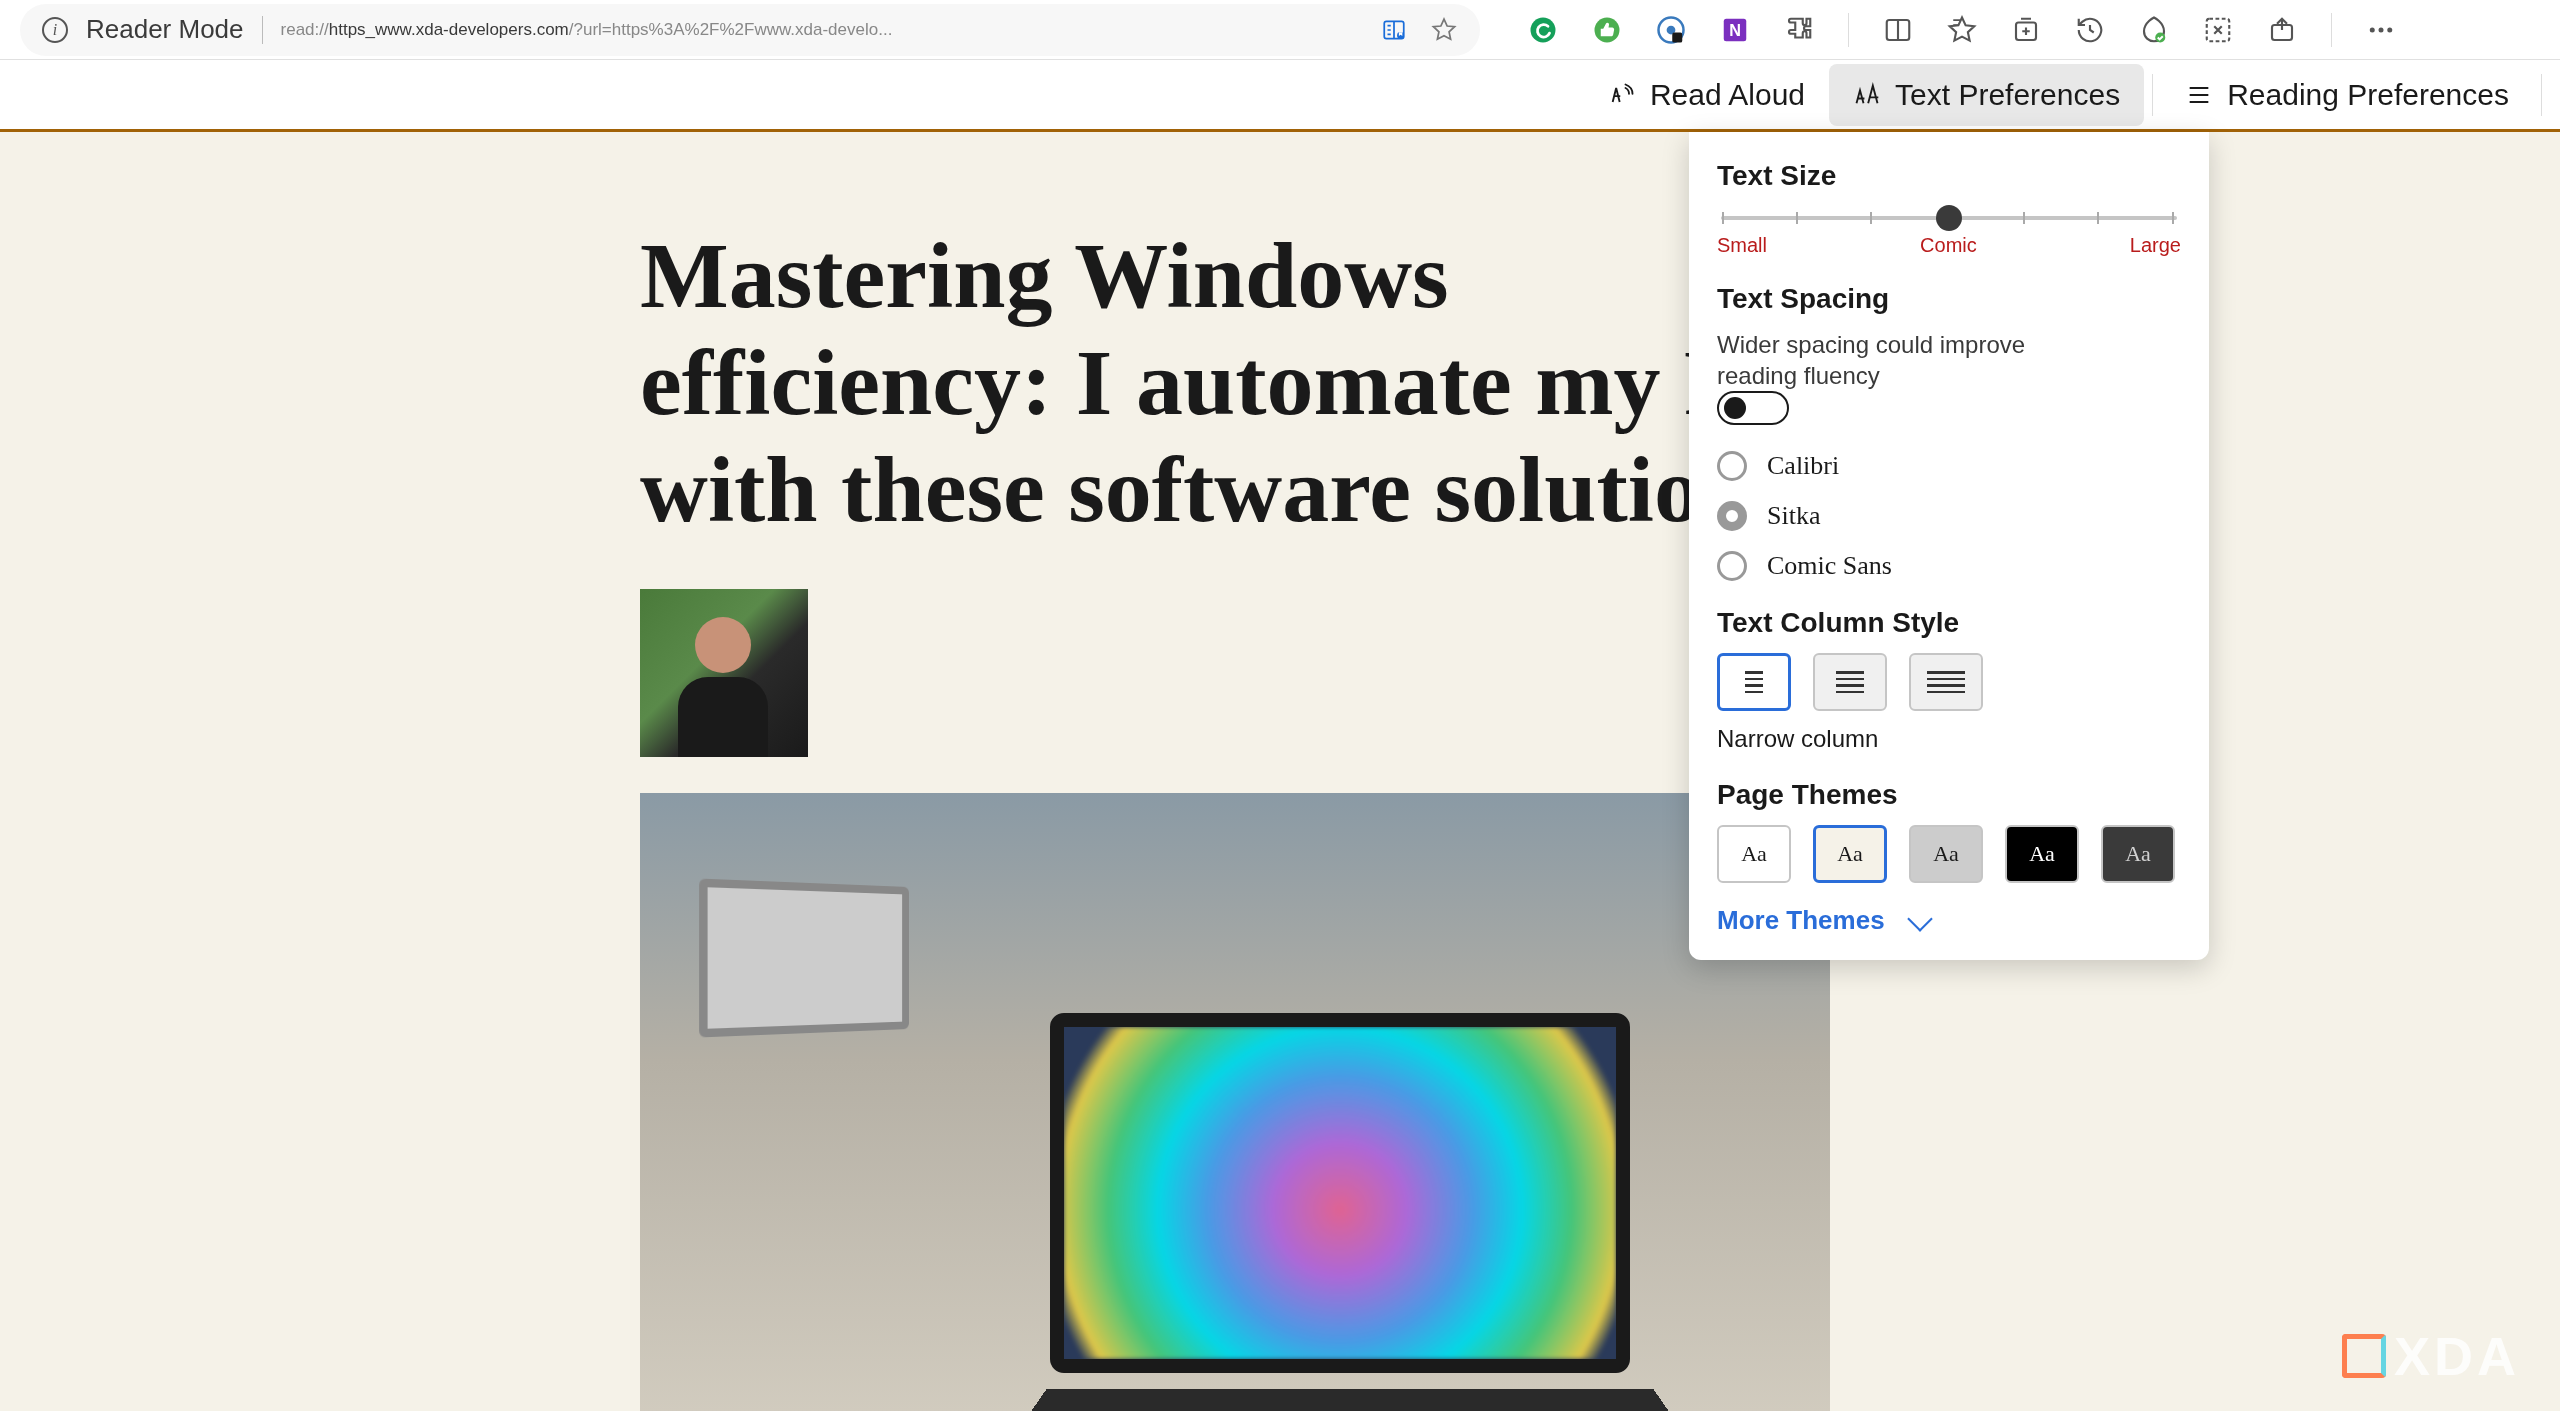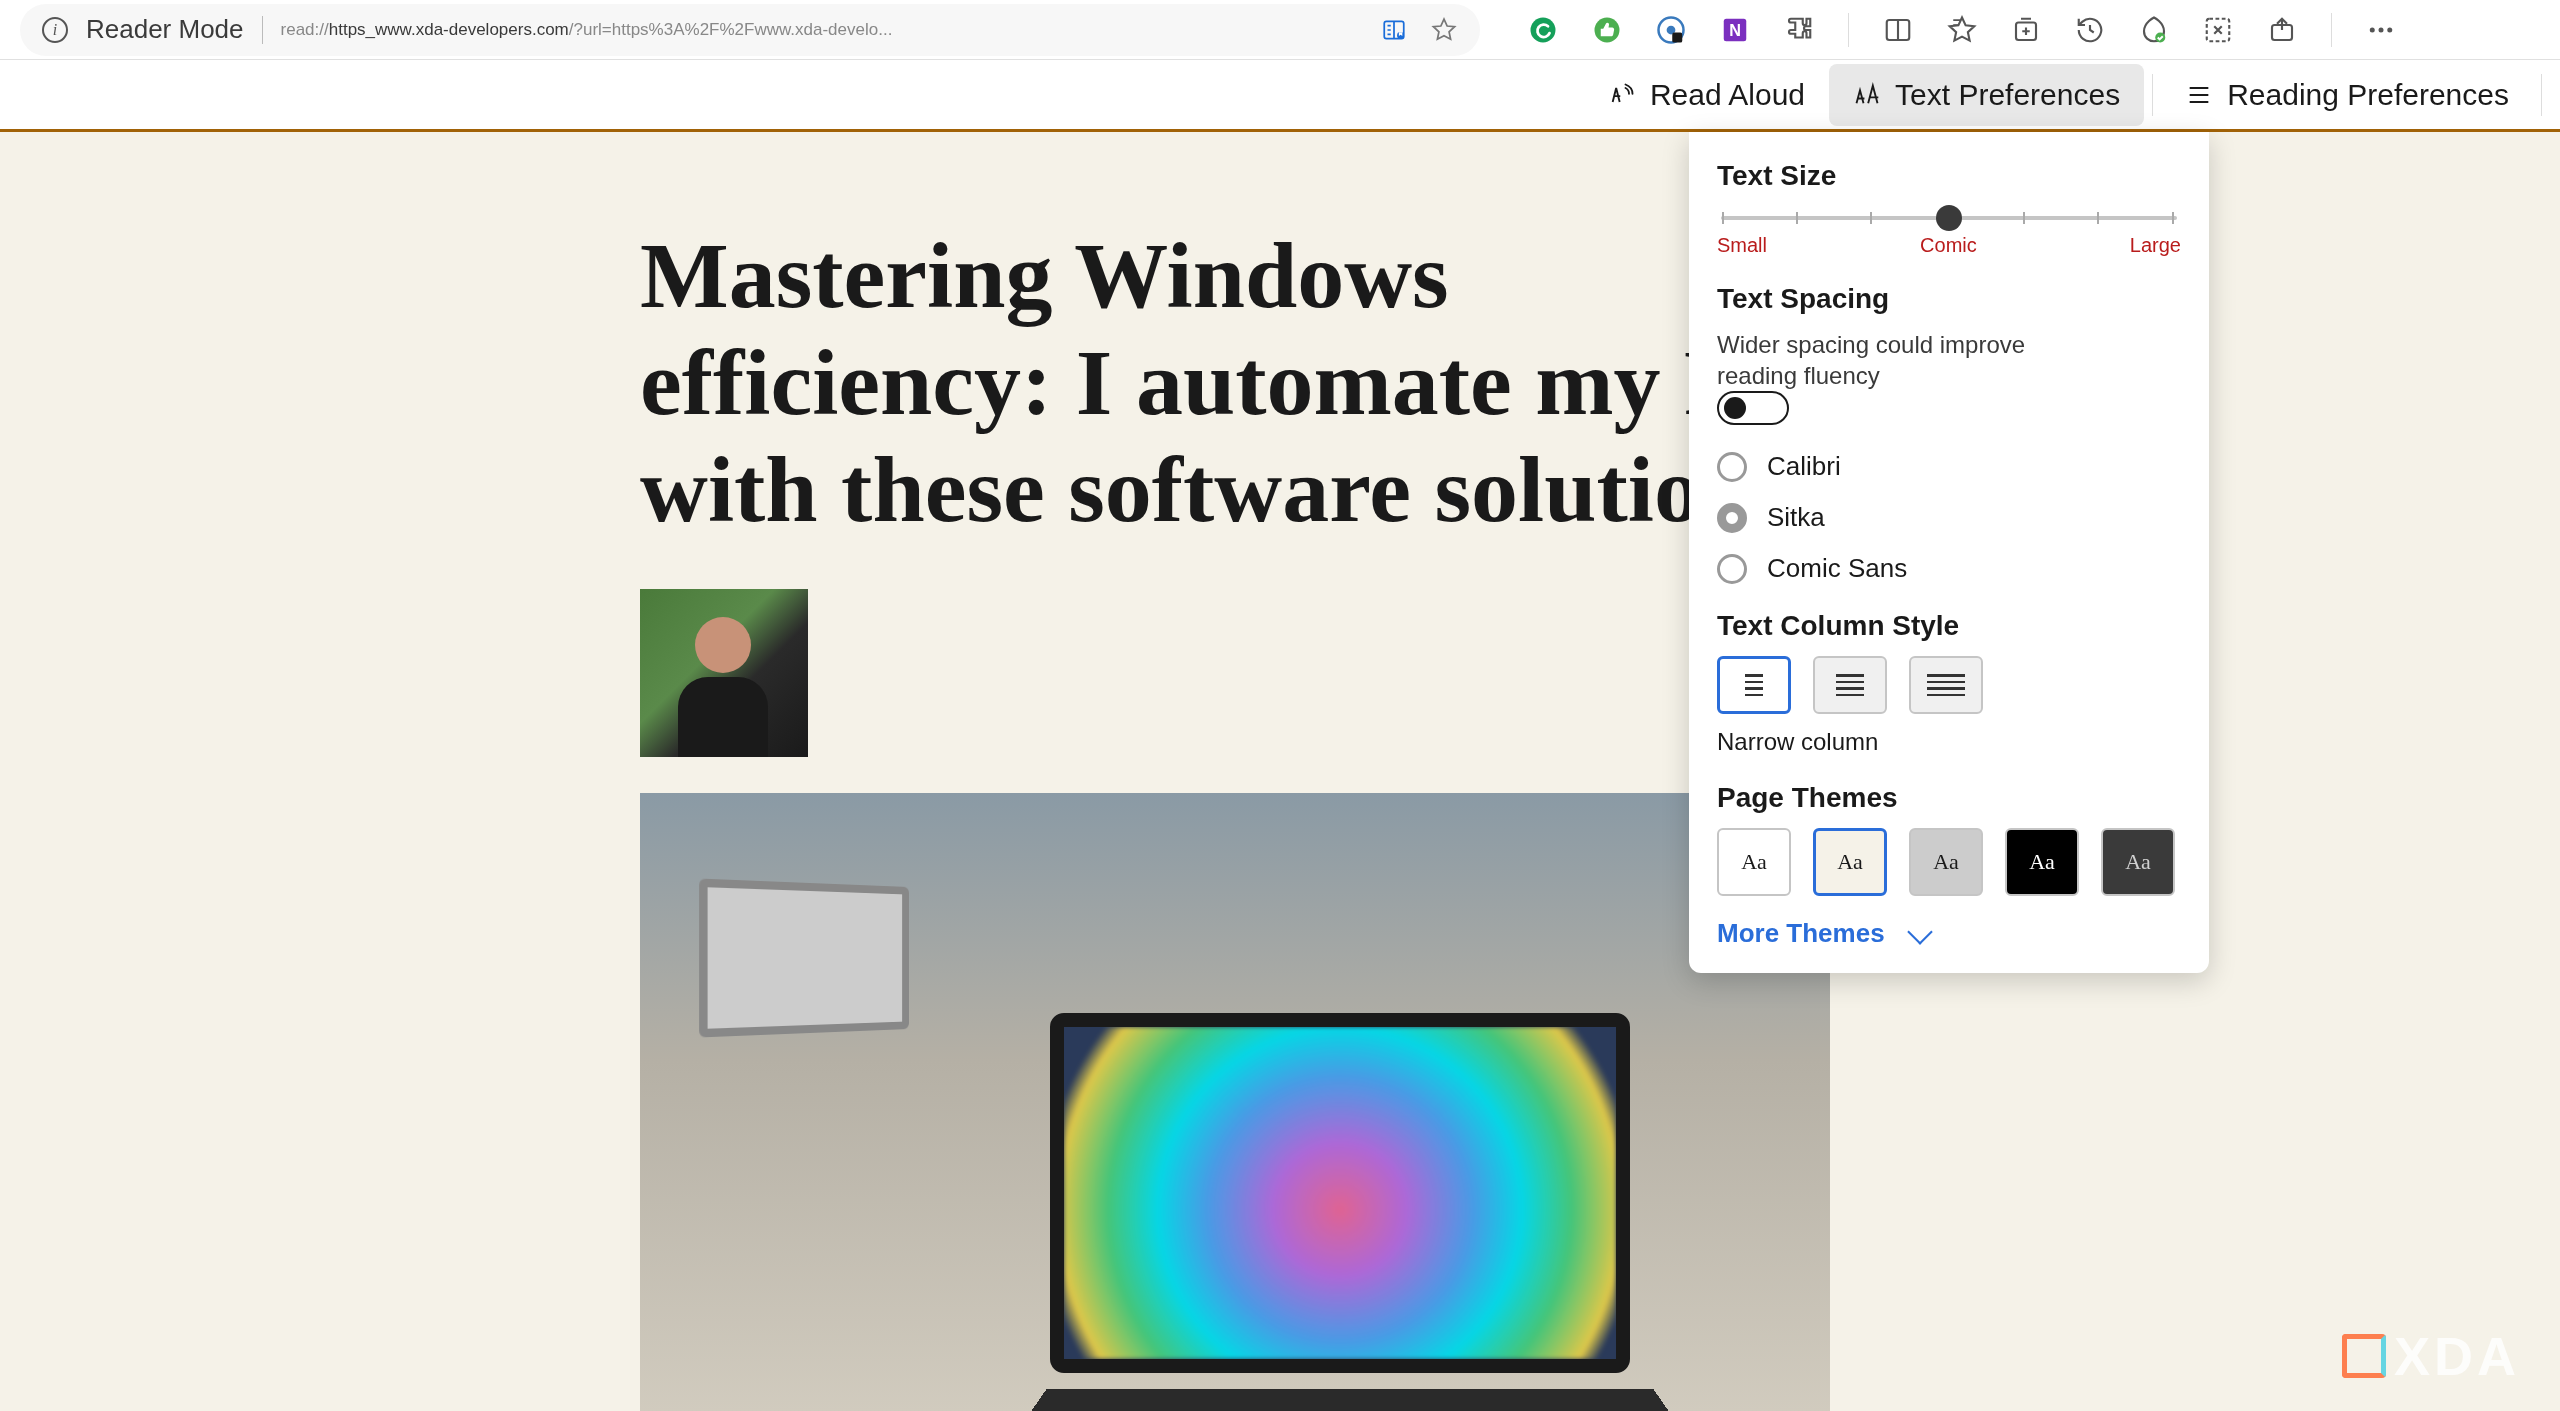--- a/index.html
+++ b/index.html
@@ -54,34 +54,34 @@
 .slider-thumb { position: absolute; top: -1px; width: 26px; height: 26px; background: #3a3a3a; border-radius: 50%; transform: translateX(-50%); }
 .slider-labels { display: flex; justify-content: space-between; font-size: 20px; color: #b91c1c; margin-top: 4px; }
 
 .toggle { width: 72px; height: 34px; border: 2px solid #1a1a1a; border-radius: 20px; position: relative; cursor: pointer; flex-shrink: 0; }
 .toggle-knob { position: absolute; width: 22px; height: 22px; background: #1a1a1a; border-radius: 50%; top: 4px; left: 5px; }
 
 .radio-list { display: flex; flex-direction: column; gap: 20px; margin-top: 6px; }
 .radio-item { display: flex; align-items: center; gap: 20px; cursor: pointer; }
 .radio-circle { width: 30px; height: 30px; border: 3px solid #999; border-radius: 50%; display: flex; align-items: center; justify-content: center; }
 .radio-item.selected .radio-circle { border-width: 9px; }
-.radio-label { font-size: 26px; color: #1a1a1a; }
+.radio-label { font-size: 26px; color: #1a1a1a; font-family: Liberation Serif, serif; }
 
 .col-styles { display: flex; gap: 22px; margin-top: 4px; }
 .col-btn { width: 74px; height: 58px; border: 2px solid #c5c5c5; border-radius: 6px; background: #f0f0f0; display: flex; align-items: center; justify-content: center; cursor: pointer; }
 .col-btn.selected { border: 3px solid #2a6dd9; background: #fff; }
 .col-lines { display: flex; flex-direction: column; gap: 4px; }
 .col-lines span { height: 2.5px; background: #333; display: block; }
 .col-narrow span { width: 18px; }
 .col-medium span { width: 28px; }
 .col-wide span { width: 38px; }
 .col-label { font-size: 24px; color: #1a1a1a; margin-top: 14px; }
 
 .theme-row { display: flex; gap: 22px; margin-top: 4px; }
-.theme-swatch { width: 74px; height: 68px; border: 2px solid #c5c5c5; border-radius: 6px; display: flex; align-items: center; justify-content: center; font-size: 22px; font-family: Georgia, serif; cursor: pointer; }
+.theme-swatch { width: 74px; height: 58px; border: 2px solid #c5c5c5; border-radius: 6px; display: flex; align-items: center; justify-content: center; font-size: 22px; font-family: Georgia, serif; cursor: pointer; }
 .theme-swatch.selected { border: 3px solid #2a6dd9; }
 .more-themes { display: flex; align-items: center; gap: 26px; color: #2a6dd9; font-size: 26px; font-weight: 600; margin-top: 22px; cursor: pointer; }
 .chev-down { width: 18px; height: 18px; border-right: 2.5px solid #2a6dd9; border-bottom: 2.5px solid #2a6dd9; transform: rotate(45deg); margin-top: -4px; }
 
 
 .watermark { position: absolute; right: 40px; bottom: 24px; font-size: 54px; font-weight: 700; color: #fff; letter-spacing: 4px; opacity: 0.85; display: flex; align-items: center; gap: 8px; }
 .wm-logo { width: 44px; height: 44px; border: 5px solid #ff6b35; border-right-color: #4dd0e1; border-radius: 4px; position: relative; }
 </style>
 </head>
 <body>

